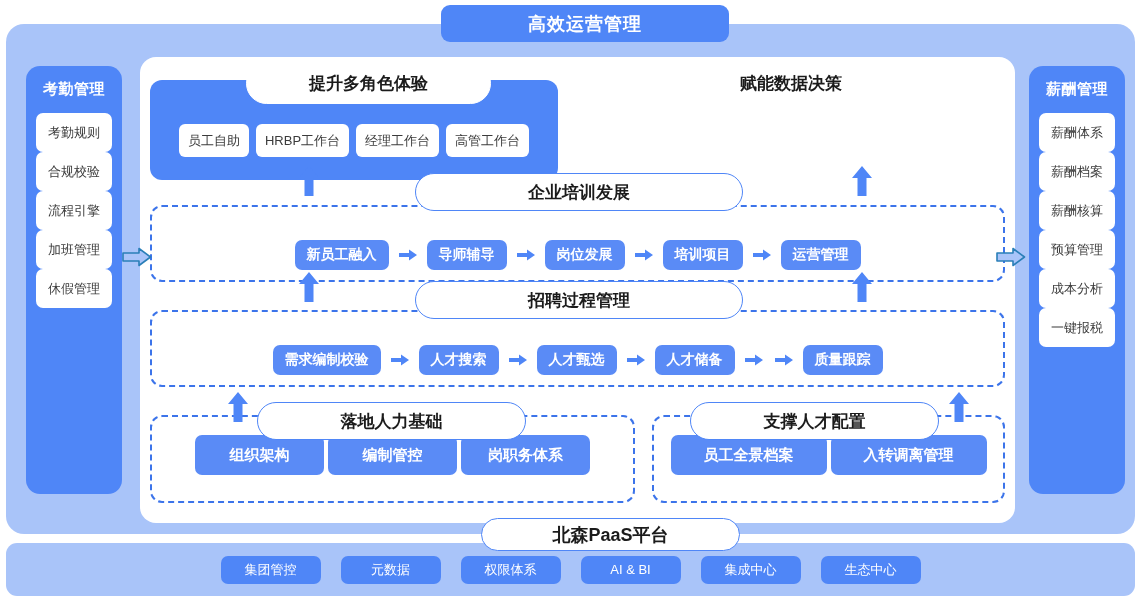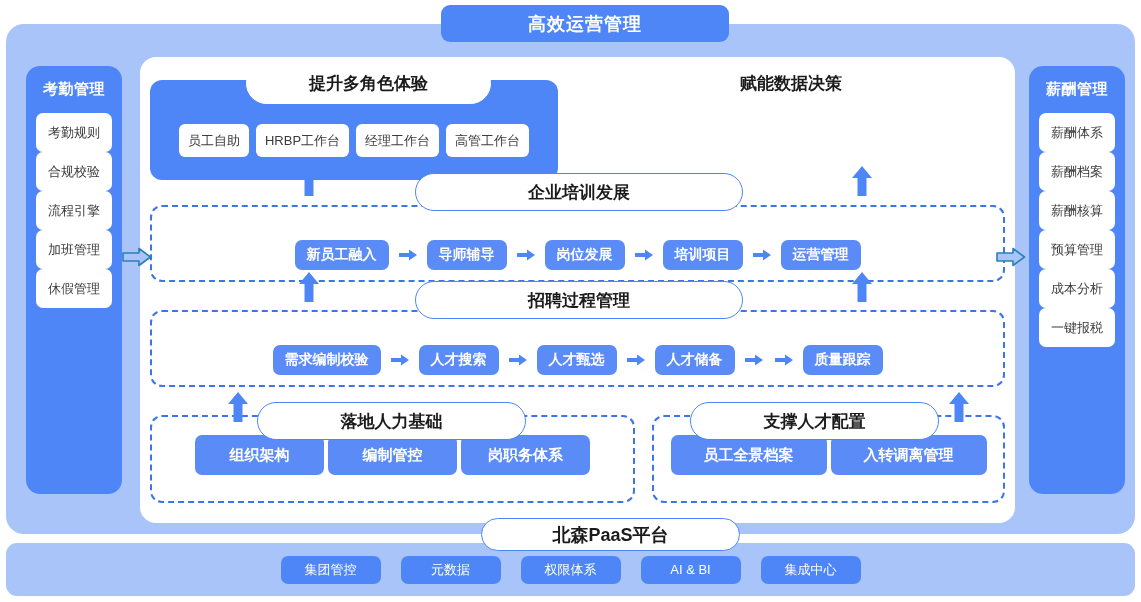--- a/index.html
+++ b/index.html
@@ -330,15 +330,16 @@
   <div class="sec-pill h4">支撑人才配置</div>
 
   <div class="paas-pill">北森PaaS平台</div>
 
   <div class="bottombar">
     <div class="chip-bot">集团管控</div>
     <div class="chip-bot">元数据</div>
     <div class="chip-bot">权限体系</div>
     <div class="chip-bot">AI &amp; BI</div>
     <div class="chip-bot">集成中心</div>
+    <div class="chip-bot">生态中心</div>
   </div>
 
 </div>
 
 </body></html>

